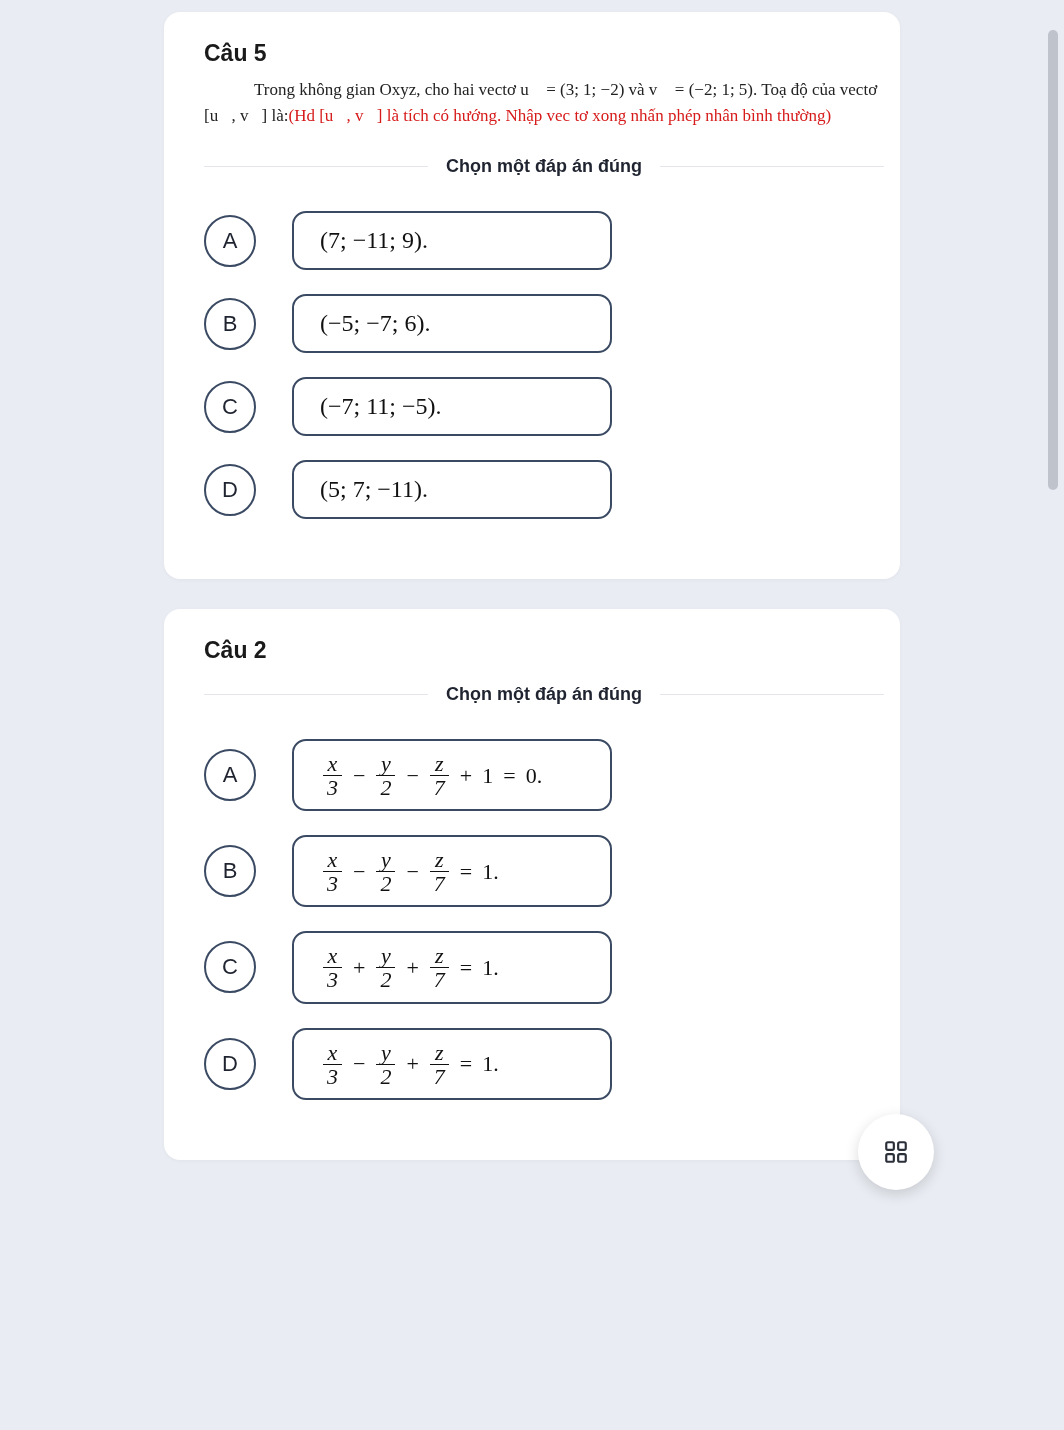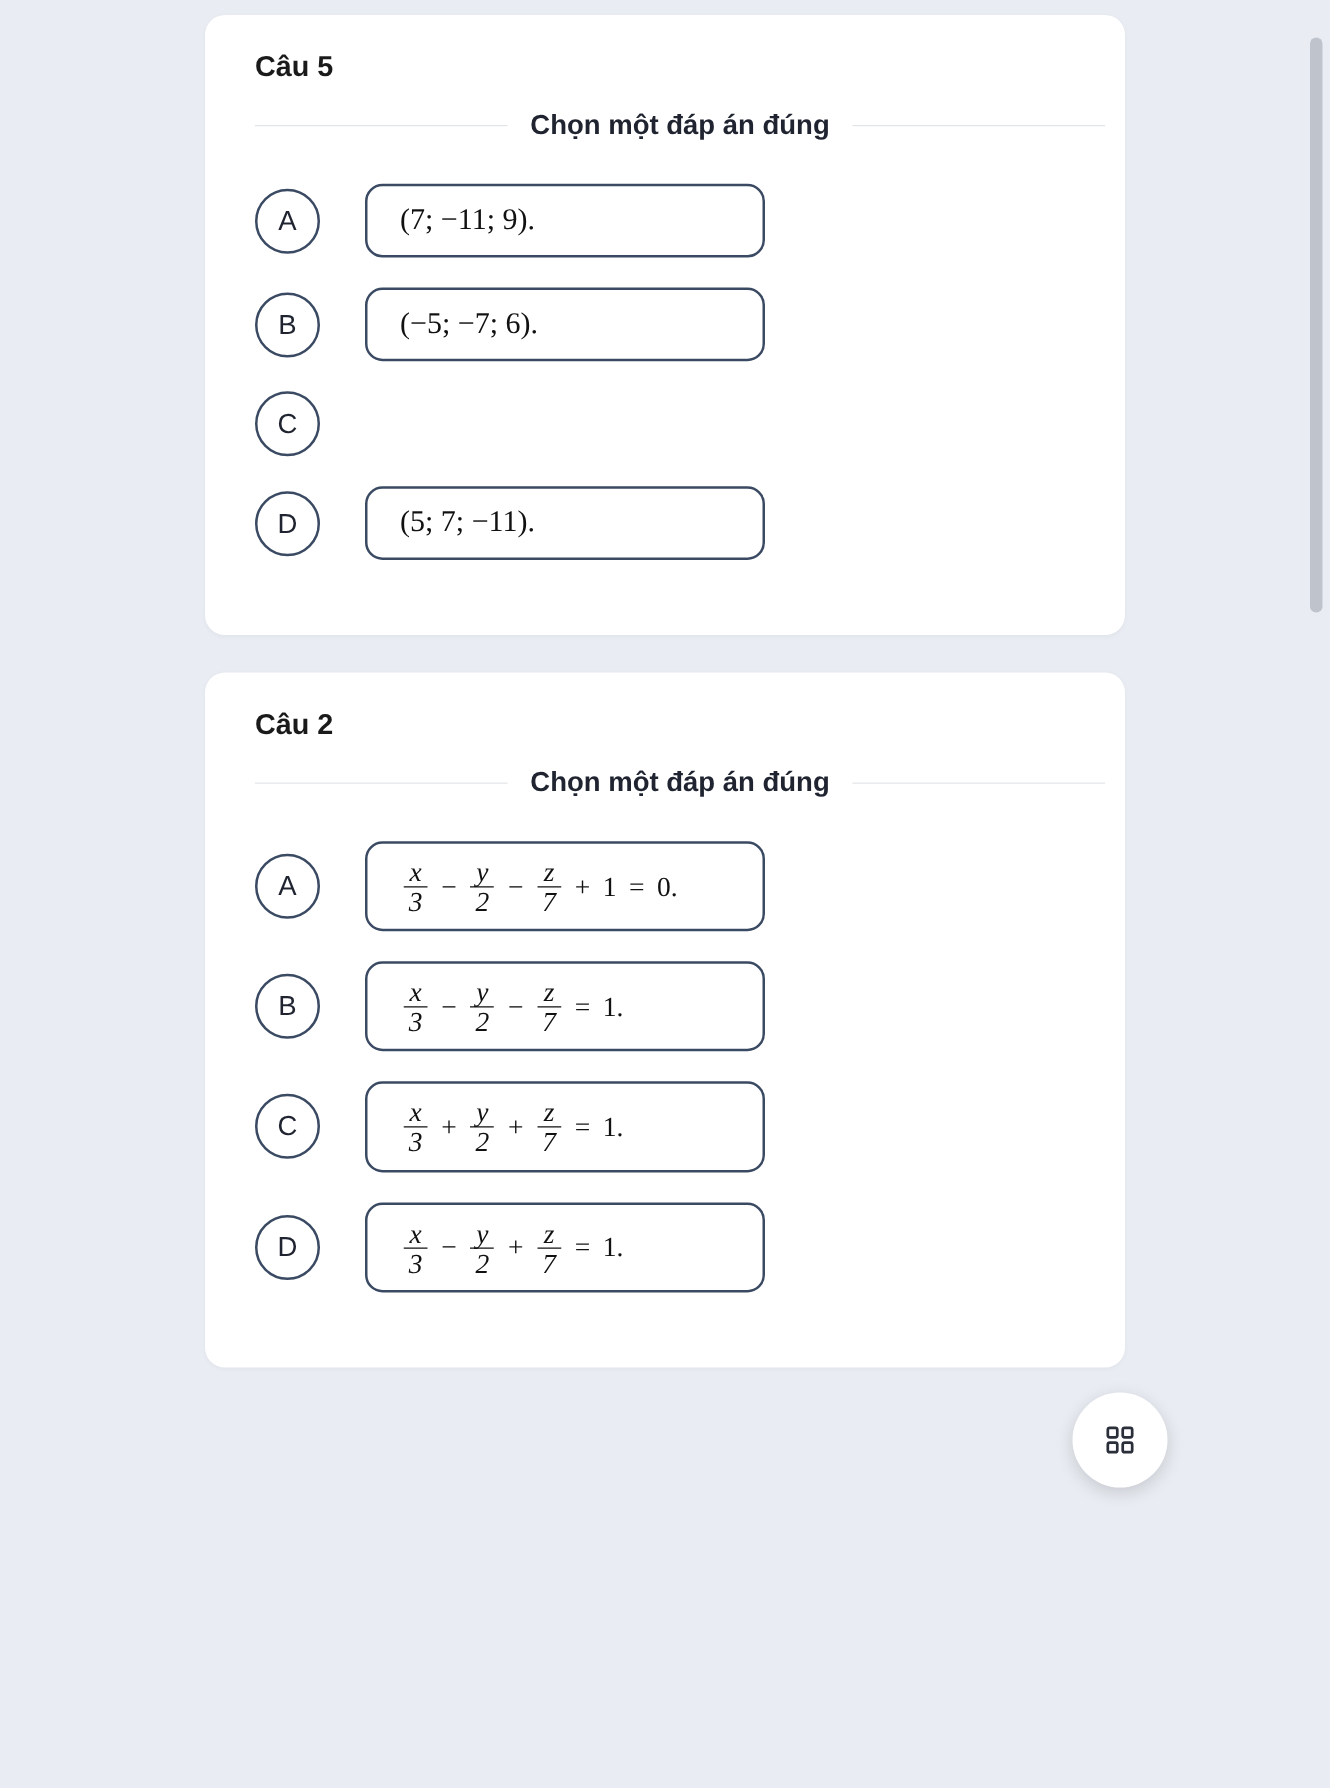--- a/index.html
+++ b/index.html
@@ -37,21 +37,21 @@
     display: flex;
     align-items: center;
     margin: 20px 0 34px 0;
   }
   .divider-line {
     flex: 1;
     height: 1px;
     background: #e3e5ea;
   }
   .divider-text {
-    font-size: 22px;
+    font-size: 18px;
     font-weight: 700;
     color: #1f2430;
     padding: 0 18px;
     white-space: nowrap;
     text-align: right;
   }
   .option-row {
     display: flex;
     align-items: center;
     margin-bottom: 24px;
@@ -136,36 +136,40 @@
   .fab svg { display: block; }
 
   .indent { display:inline-block; width: 50px; }
   .justify { text-align: justify; }
 </style>
 </head>
 <body>
 
 <div class="card">
   <div class="q-title">Câu 5</div>
+  <div class="q-body">
+    <span class="indent"></span><span>Trong không gian Oxyz, cho hai vectơ u⃗ = (3; 1; −2) và v⃗ = (−2; 1; 5). Toạ độ của vectơ [u⃗, v⃗] là:</span><span class="hint">(Hd  [u⃗, v⃗] là tích có hướng. Nhập vec tơ xong nhấn phép nhân bình thường)</span>
+  </div>
   <div class="divider-row">
     <div class="divider-line"></div>
     <div class="divider-text">Chọn một đáp án đúng</div>
     <div class="divider-line"></div>
   </div>
 
   <div class="option-row">
     <div class="letter-circle">A</div>
     <div class="option-box">(7; −11; 9).</div>
   </div>
   <div class="option-row">
     <div class="letter-circle">B</div>
     <div class="option-box">(−5; −7; 6).</div>
   </div>
   <div class="option-row">
     <div class="letter-circle">C</div>
+    <div class="option-box">(−7; 11; −5).</div>
   </div>
   <div class="option-row">
     <div class="letter-circle">D</div>
     <div class="option-box">(5; 7; −11).</div>
   </div>
 </div>
 
 <div class="card">
   <div class="q-title">Câu 2</div>
   <div class="divider-row">

